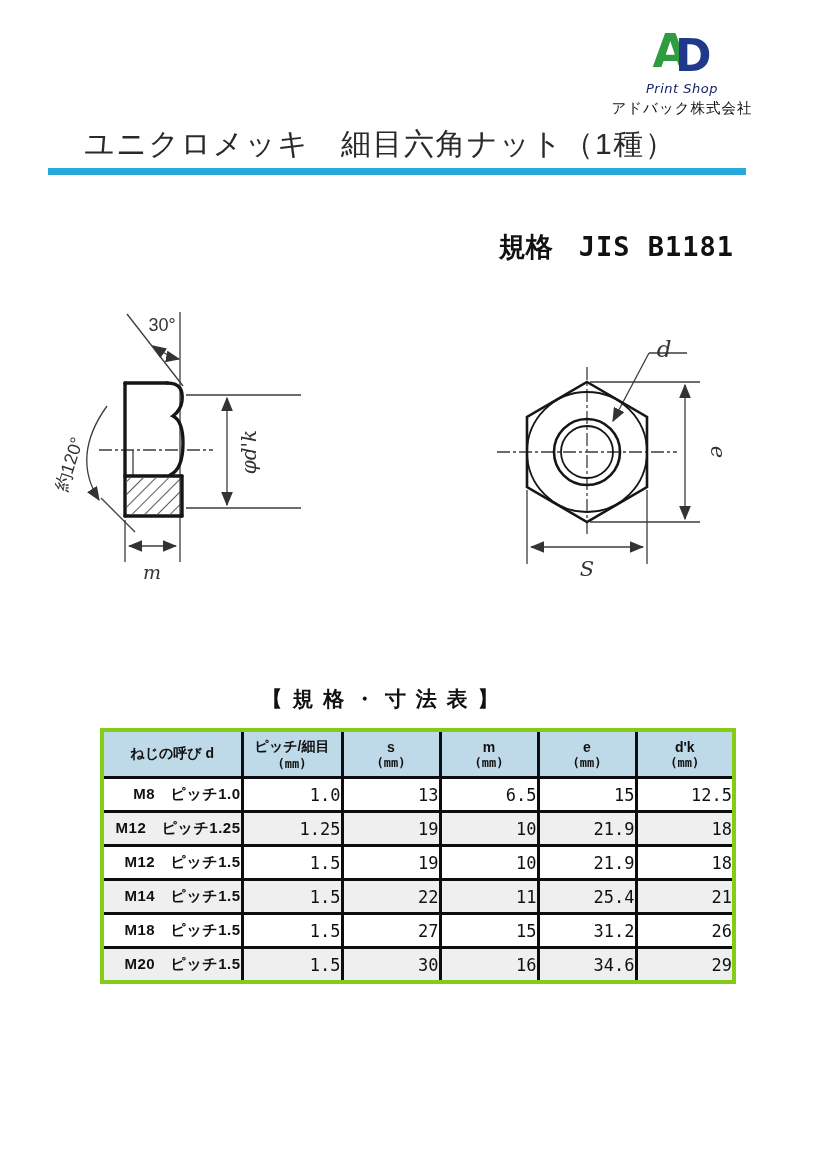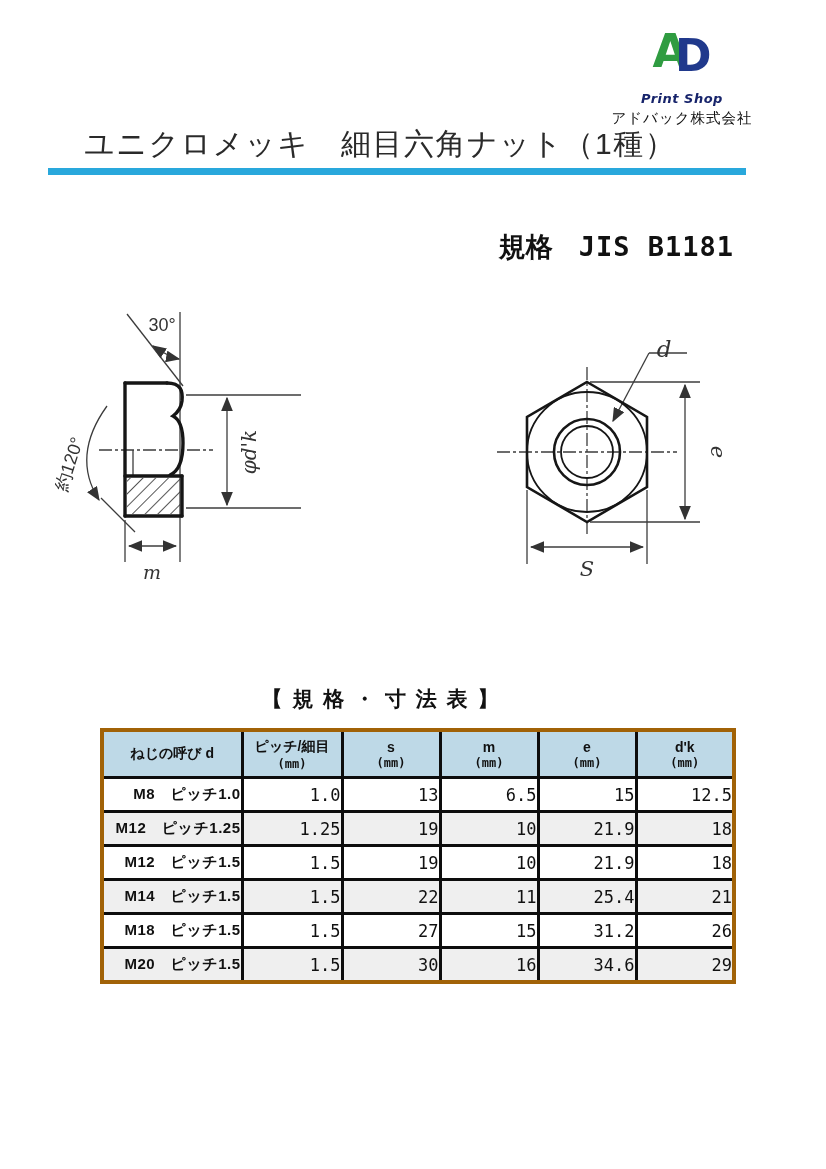--- a/index.html
+++ b/index.html
@@ -6,40 +6,40 @@
   .page{
     position:relative;width:826px;height:1169px;background:#fff;overflow:hidden;
     font-family:"Liberation Sans",sans-serif;color:#1a1a1a;
   }
   
   .logo{position:absolute;top:28px;right:64px;width:160px;text-align:center;line-height:1;}
   .logo-letters{height:44px;position:relative;}
   .logo-a{font-family:"DejaVu Sans",sans-serif;font-weight:bold;font-size:46px;color:var(--logo-green,#2f9c41);}
   .logo-d{font-family:"DejaVu Sans",sans-serif;font-weight:bold;font-size:44px;color:var(--logo-blue,#20398c);
           margin-left:-13px;position:relative;top:4px;}
-  .logo-printshop{font-family:"DejaVu Sans",sans-serif;font-style:italic;font-weight:bold;
-          font-size:13px;color:#17246b;margin-top:20px;letter-spacing:.5px;}
+  .logo-printshop{font-family:"DejaVu Sans",sans-serif;font-style:italic;font-weight:normal;
+          font-size:13px;color:#17246b;margin-top:10px;letter-spacing:.5px;}
   .logo-company{font-size:14.5px;color:#121212;margin-top:6px;letter-spacing:1px;}
   
   .doc-title{position:absolute;left:84px;top:124px;font-size:30px;color:#2a2a2a;letter-spacing:1.5px;white-space:nowrap;}
   .title-rule{position:absolute;left:48px;top:168px;width:698px;height:7px;background:var(--accent,#29a8dc);}
   
   .standard{position:absolute;top:229px;right:92px;font-weight:bold;font-size:27px;color:#111;white-space:nowrap;}
   .standard .code{font-family:"DejaVu Sans Mono",monospace;font-weight:bold;margin-left:26px;letter-spacing:1px;}
   
   .svg-side{position:absolute;left:55px;top:298px;}
   .svg-front{position:absolute;left:478px;top:312px;}
   svg text{fill:#333;}
   .dwg-num{font-family:"Liberation Sans",sans-serif;font-size:18px;}
   .dwg-it{font-family:"DejaVu Serif",serif;font-style:italic;}
   
   .spec-section-title{position:absolute;left:88px;top:685px;width:586px;text-align:center;
     font-size:21px;font-weight:bold;color:#111;letter-spacing:2px;}
   table.spec{position:absolute;left:100px;top:728px;width:632px;border-collapse:collapse;
-    table-layout:fixed;border:4px solid #a16207;}
+    table-layout:fixed;border:4px solid #84cc16;}
   table.spec th,table.spec td{border:3px solid #0d0d0d;padding:0;}
   table.spec th{height:44px;background:var(--th-bg,#bed9e7);vertical-align:middle;}
   .h-label{font-size:14px;font-weight:bold;color:#101010;}
   .h-unit{font-size:12px;font-weight:bold;font-family:"DejaVu Sans Mono",monospace;color:#101010;margin-top:1px;}
   table.spec td{height:31px;text-align:right;vertical-align:middle;
     font-family:"DejaVu Sans Mono",monospace;font-size:17px;color:#111;}
   table.spec td.name{font-family:"Liberation Sans",sans-serif;font-weight:bold;font-size:15px;letter-spacing:.5px;}
   table.spec tbody tr:nth-child(even) td{background:var(--alt-bg,#efefef);}
 </style>
 </head>

